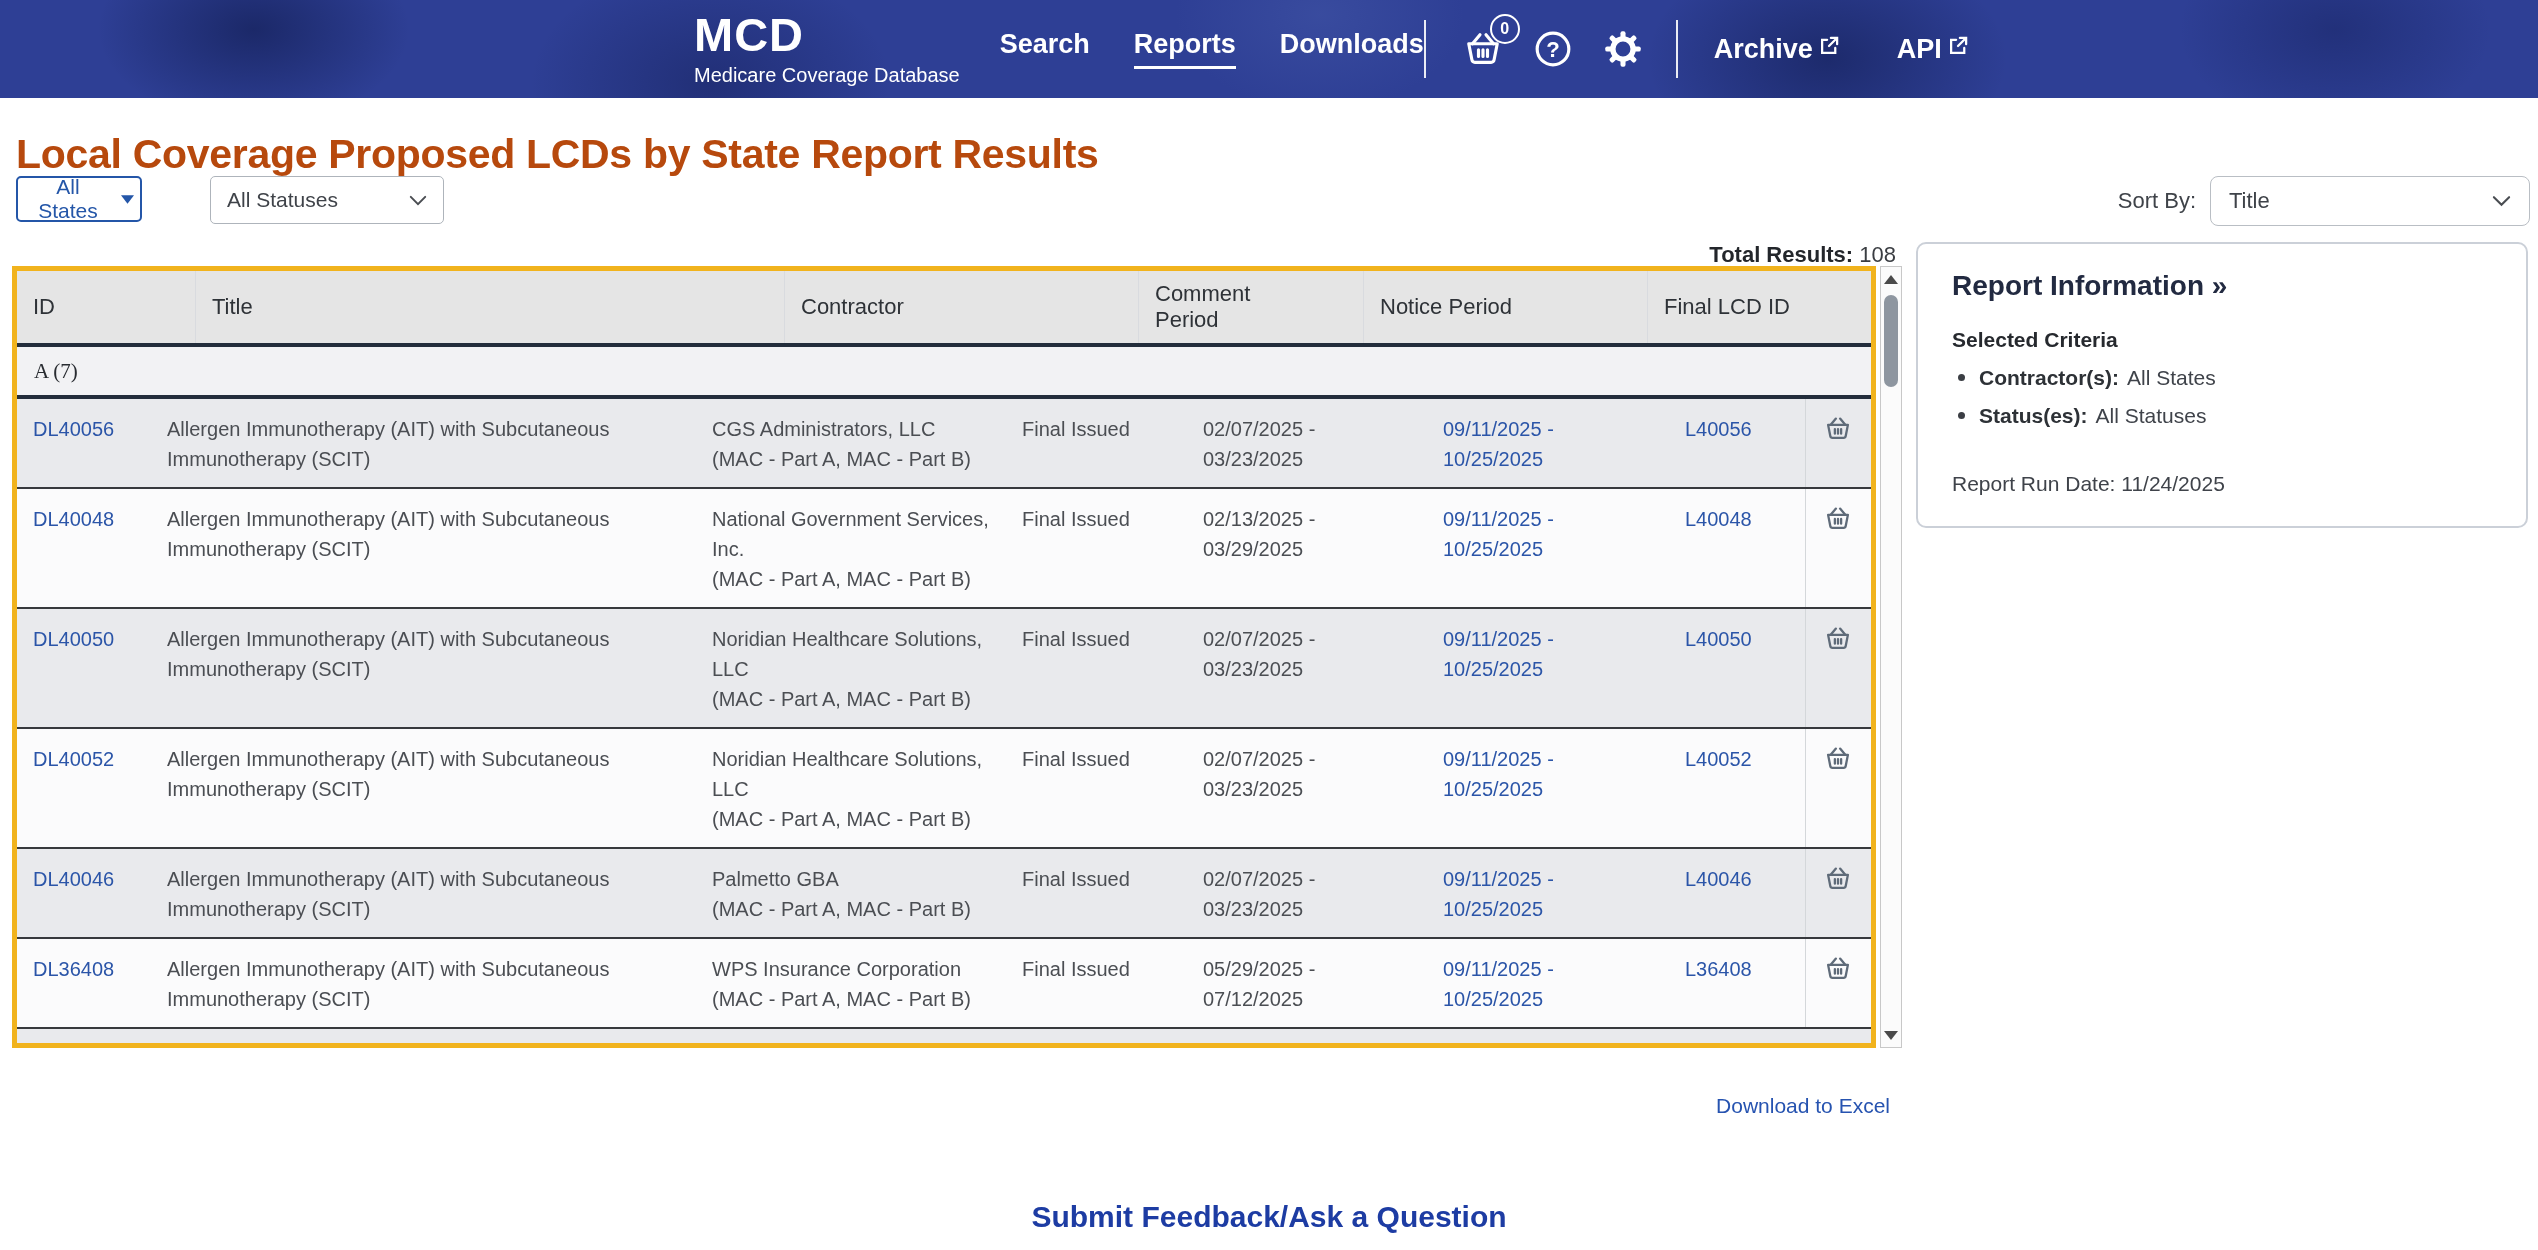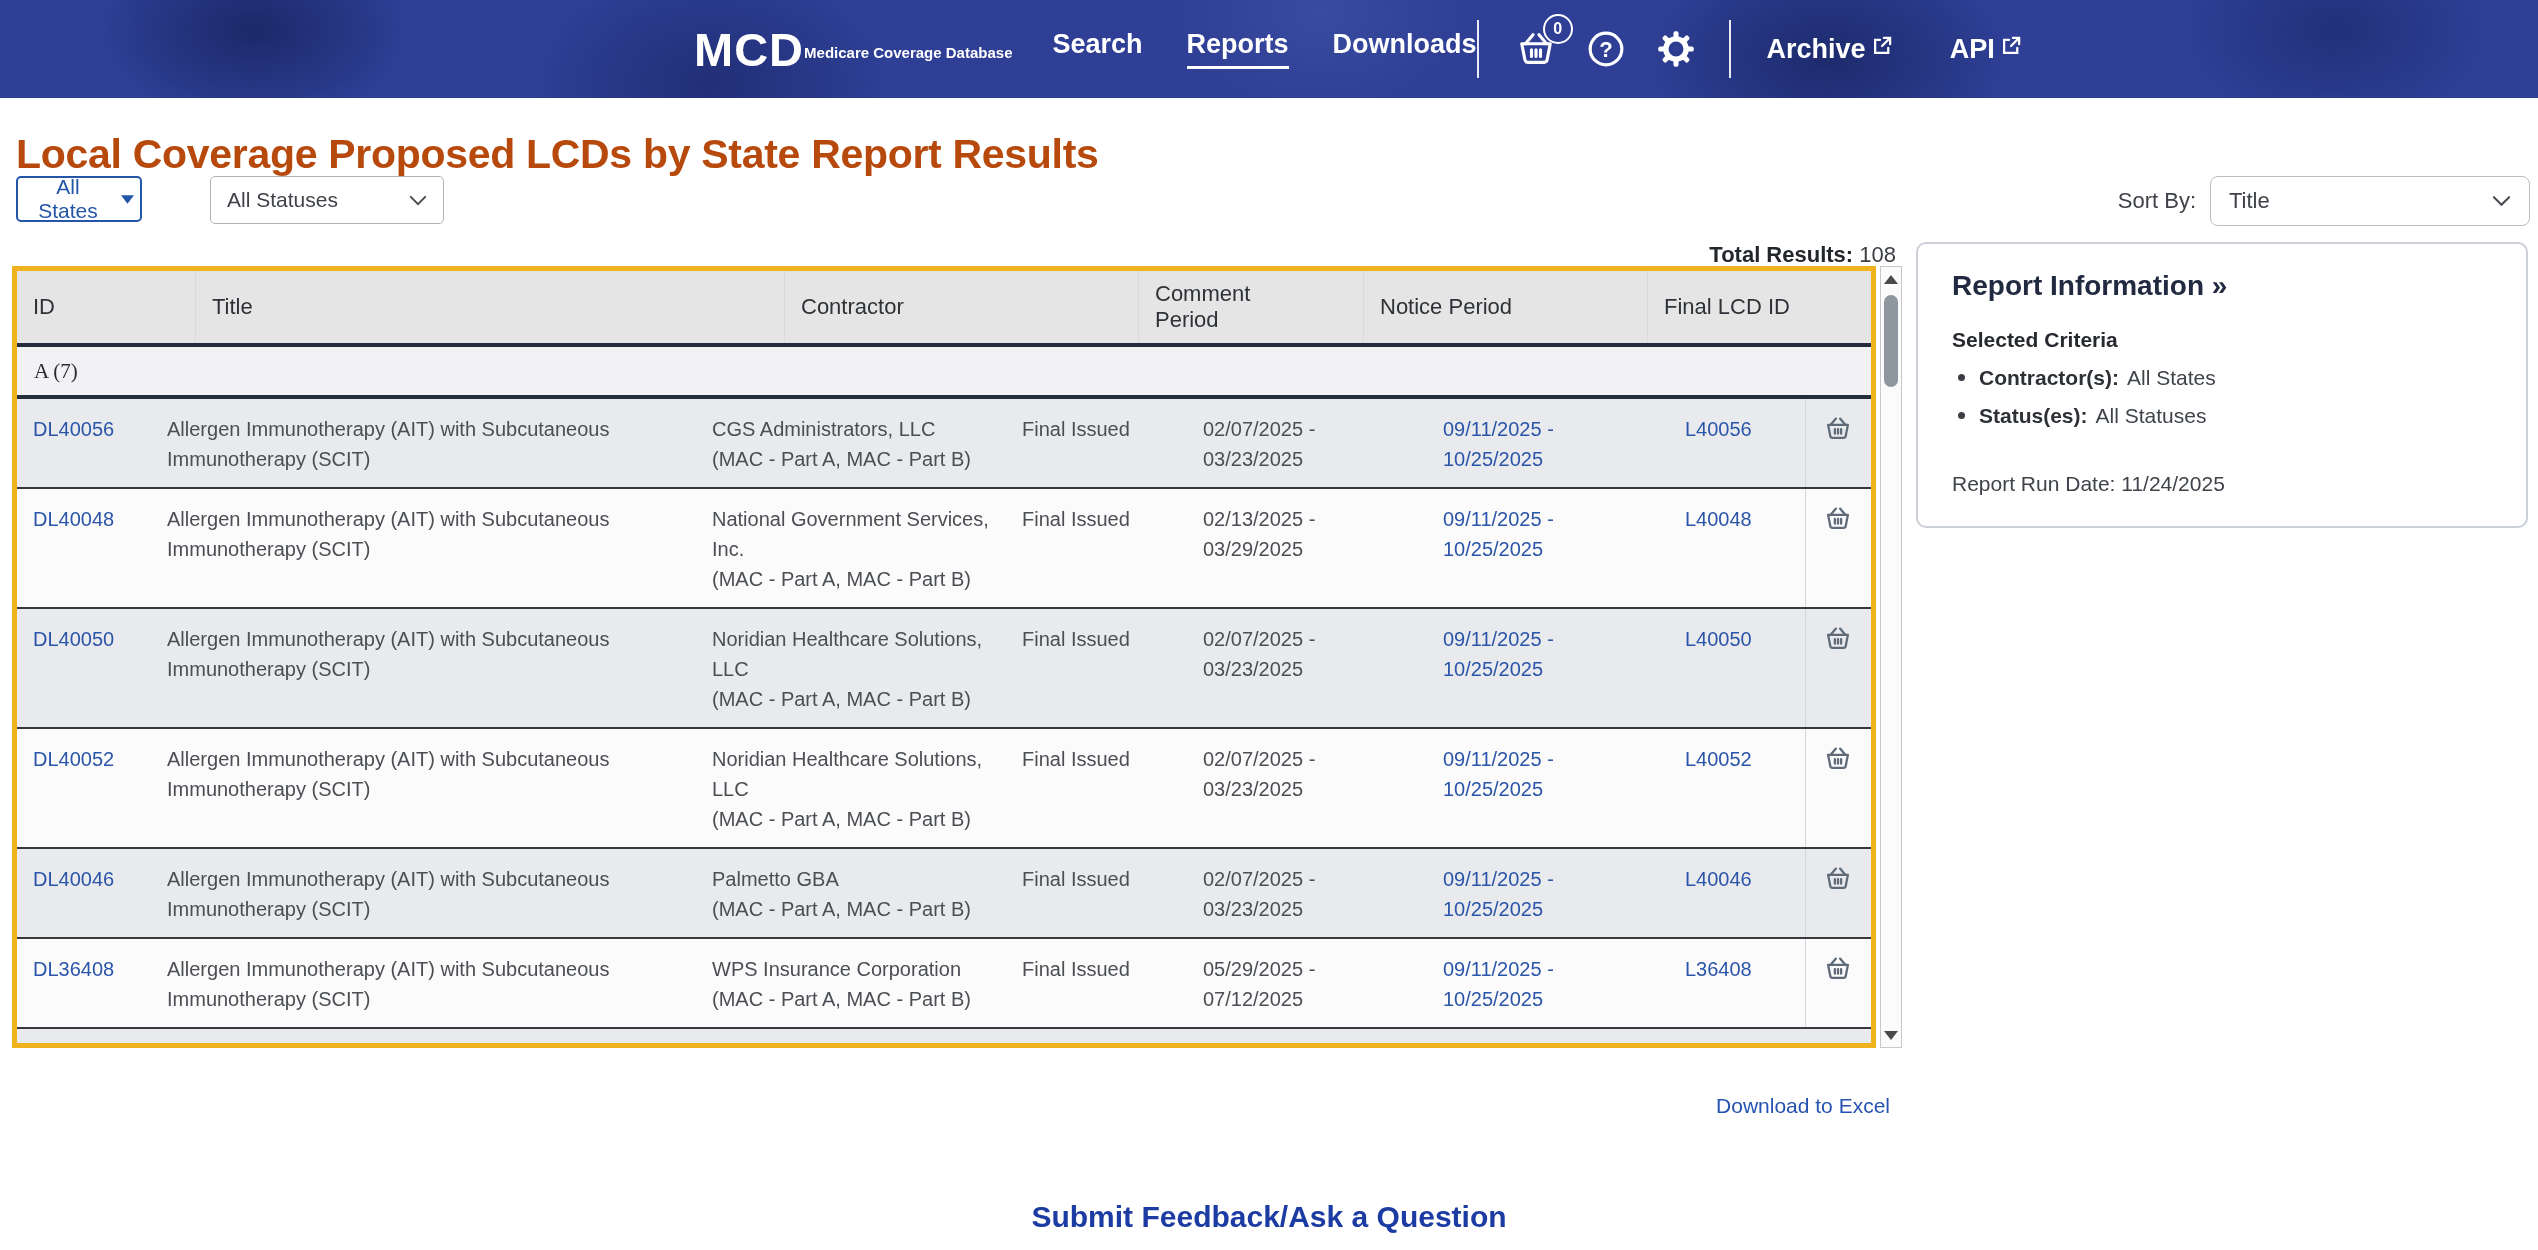--- a/index.html
+++ b/index.html
@@ -11,23 +11,23 @@
   .site-header{position:absolute;left:0;top:0;width:100%;height:98px;
     background:
       radial-gradient(260px 160px at 10% 30%, rgba(12,22,68,.55), transparent 60%),
       radial-gradient(300px 200px at 28% 85%, rgba(18,28,82,.45), transparent 60%),
       radial-gradient(240px 160px at 52% 15%, rgba(70,90,170,.45), transparent 60%),
       radial-gradient(300px 190px at 72% 60%, rgba(12,22,68,.5), transparent 60%),
       radial-gradient(260px 170px at 92% 30%, rgba(22,34,96,.5), transparent 60%),
       #2E3F95;}
   .header-inner{position:absolute;left:694px;top:0;width:1168px;height:100%;
     display:flex;align-items:center;}
-  .logo{display:flex;flex-direction:row;align-items:center;margin-right:40px;color:#fff;}
+  .logo{display:flex;flex-direction:column;margin-right:40px;color:#fff;}
   .logo-title{font-size:47px;font-weight:bold;letter-spacing:1px;line-height:1;}
-  .logo-sub{font-size:15px;font-weight:bold;margin-top:6px;white-space:nowrap;}
+  .logo-sub{font-size:20px;font-weight:normal;margin-top:6px;white-space:nowrap;}
   .main-nav{display:flex;gap:44px;align-items:center;}
   .nav-link{color:#fff;font-size:27px;font-weight:600;padding-bottom:6px;border-bottom:3px solid transparent;white-space:nowrap;}
   .nav-link.active{border-bottom-color:#fff;}
   .hdr-right{display:flex;align-items:center;margin-left:auto;}
   .v-sep{width:2px;height:58px;background:rgba(255,255,255,.9);}
   .icon-btn{position:relative;display:flex;align-items:center;justify-content:center;
     width:46px;height:46px;margin:0 12px;color:#fff;}
   .cart-wrap{margin-left:34px;}
   .cart-badge{position:absolute;top:-12px;right:-14px;width:26px;height:26px;border:2px solid #fff;
     border-radius:50%;color:#fff;font-size:16px;font-weight:bold;display:flex;align-items:center;justify-content:center;}

